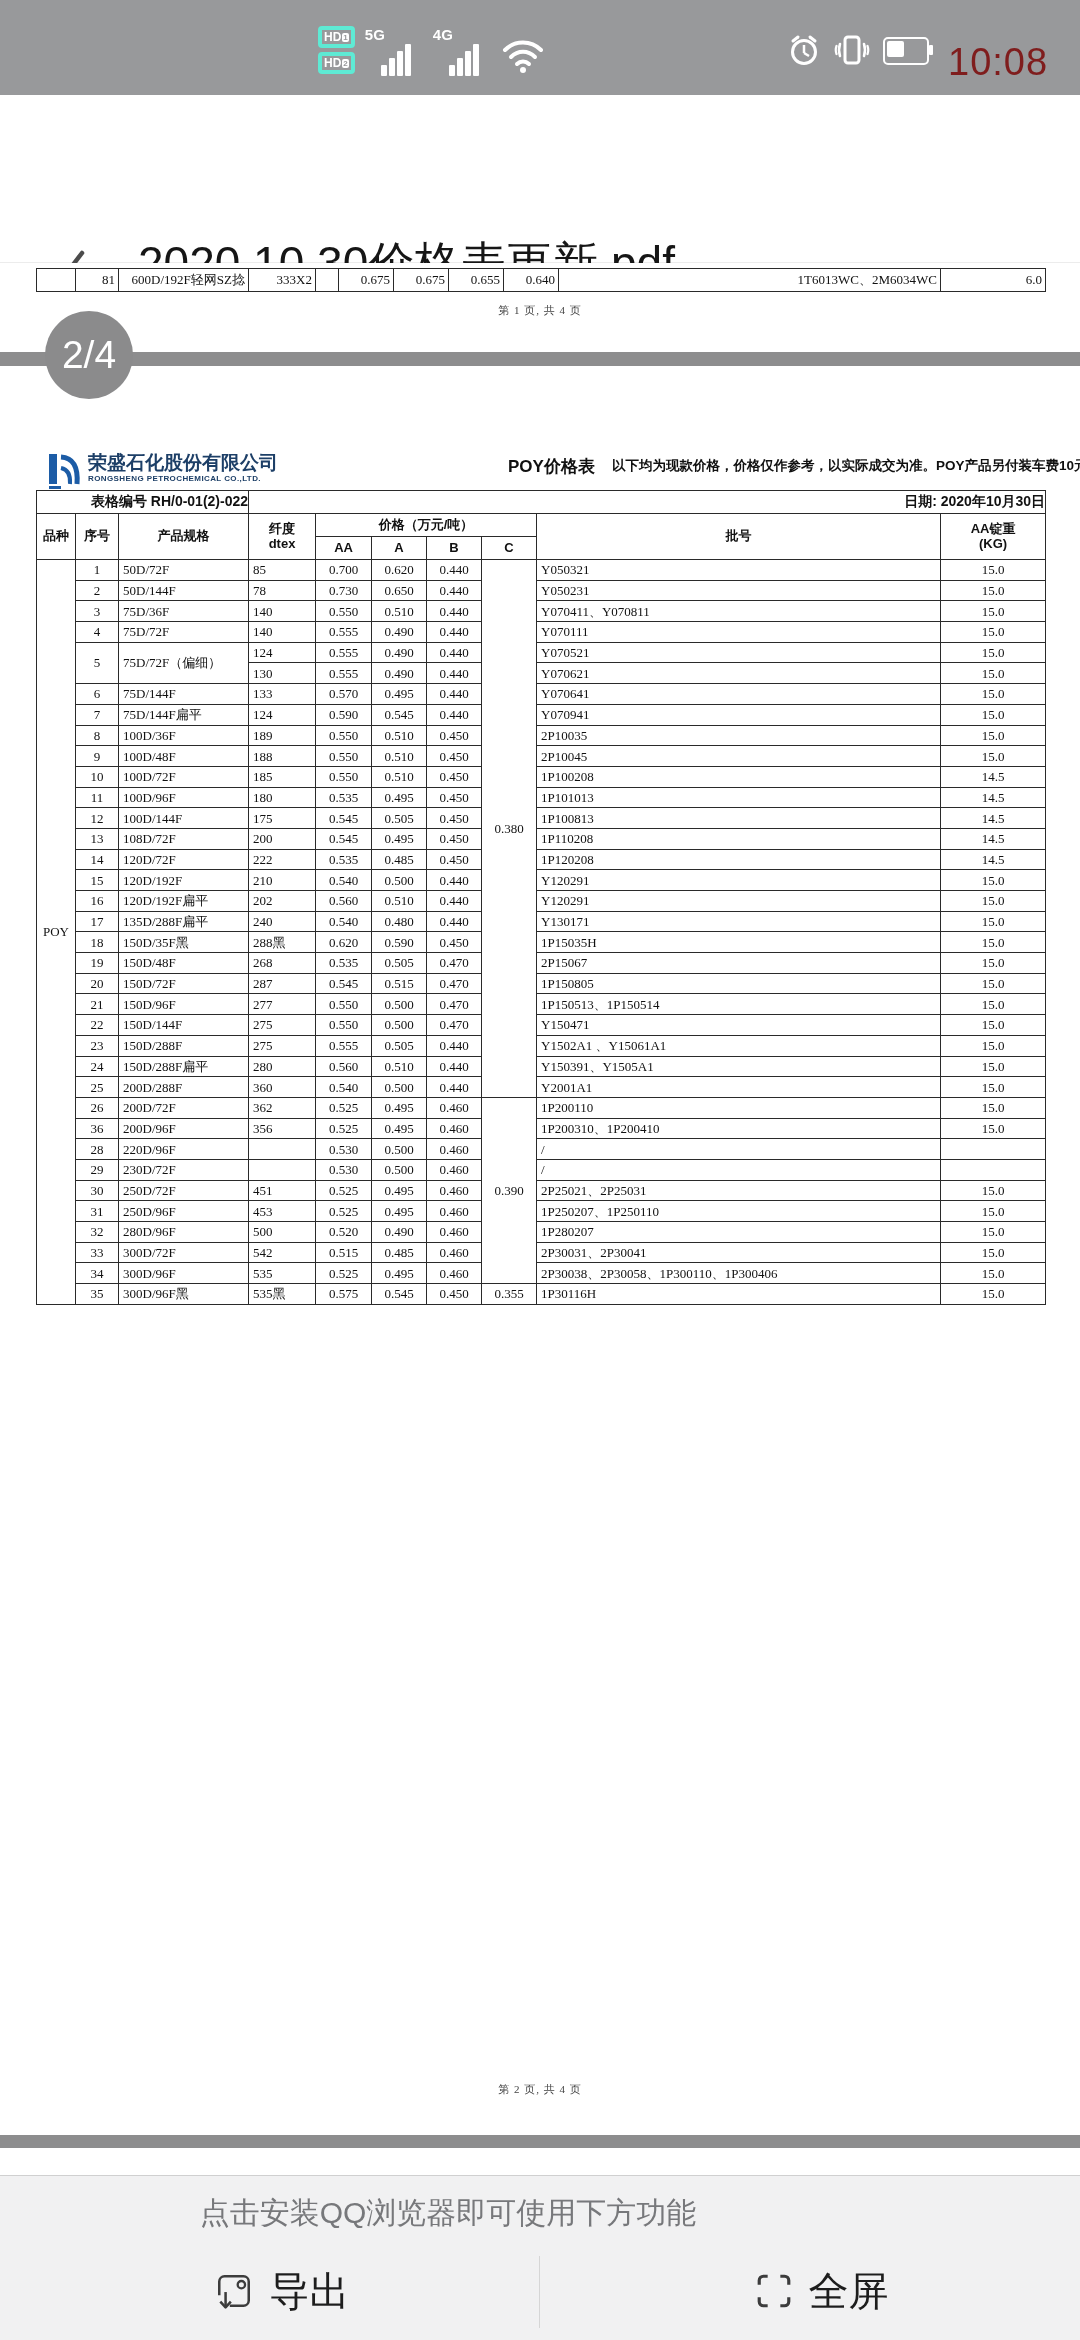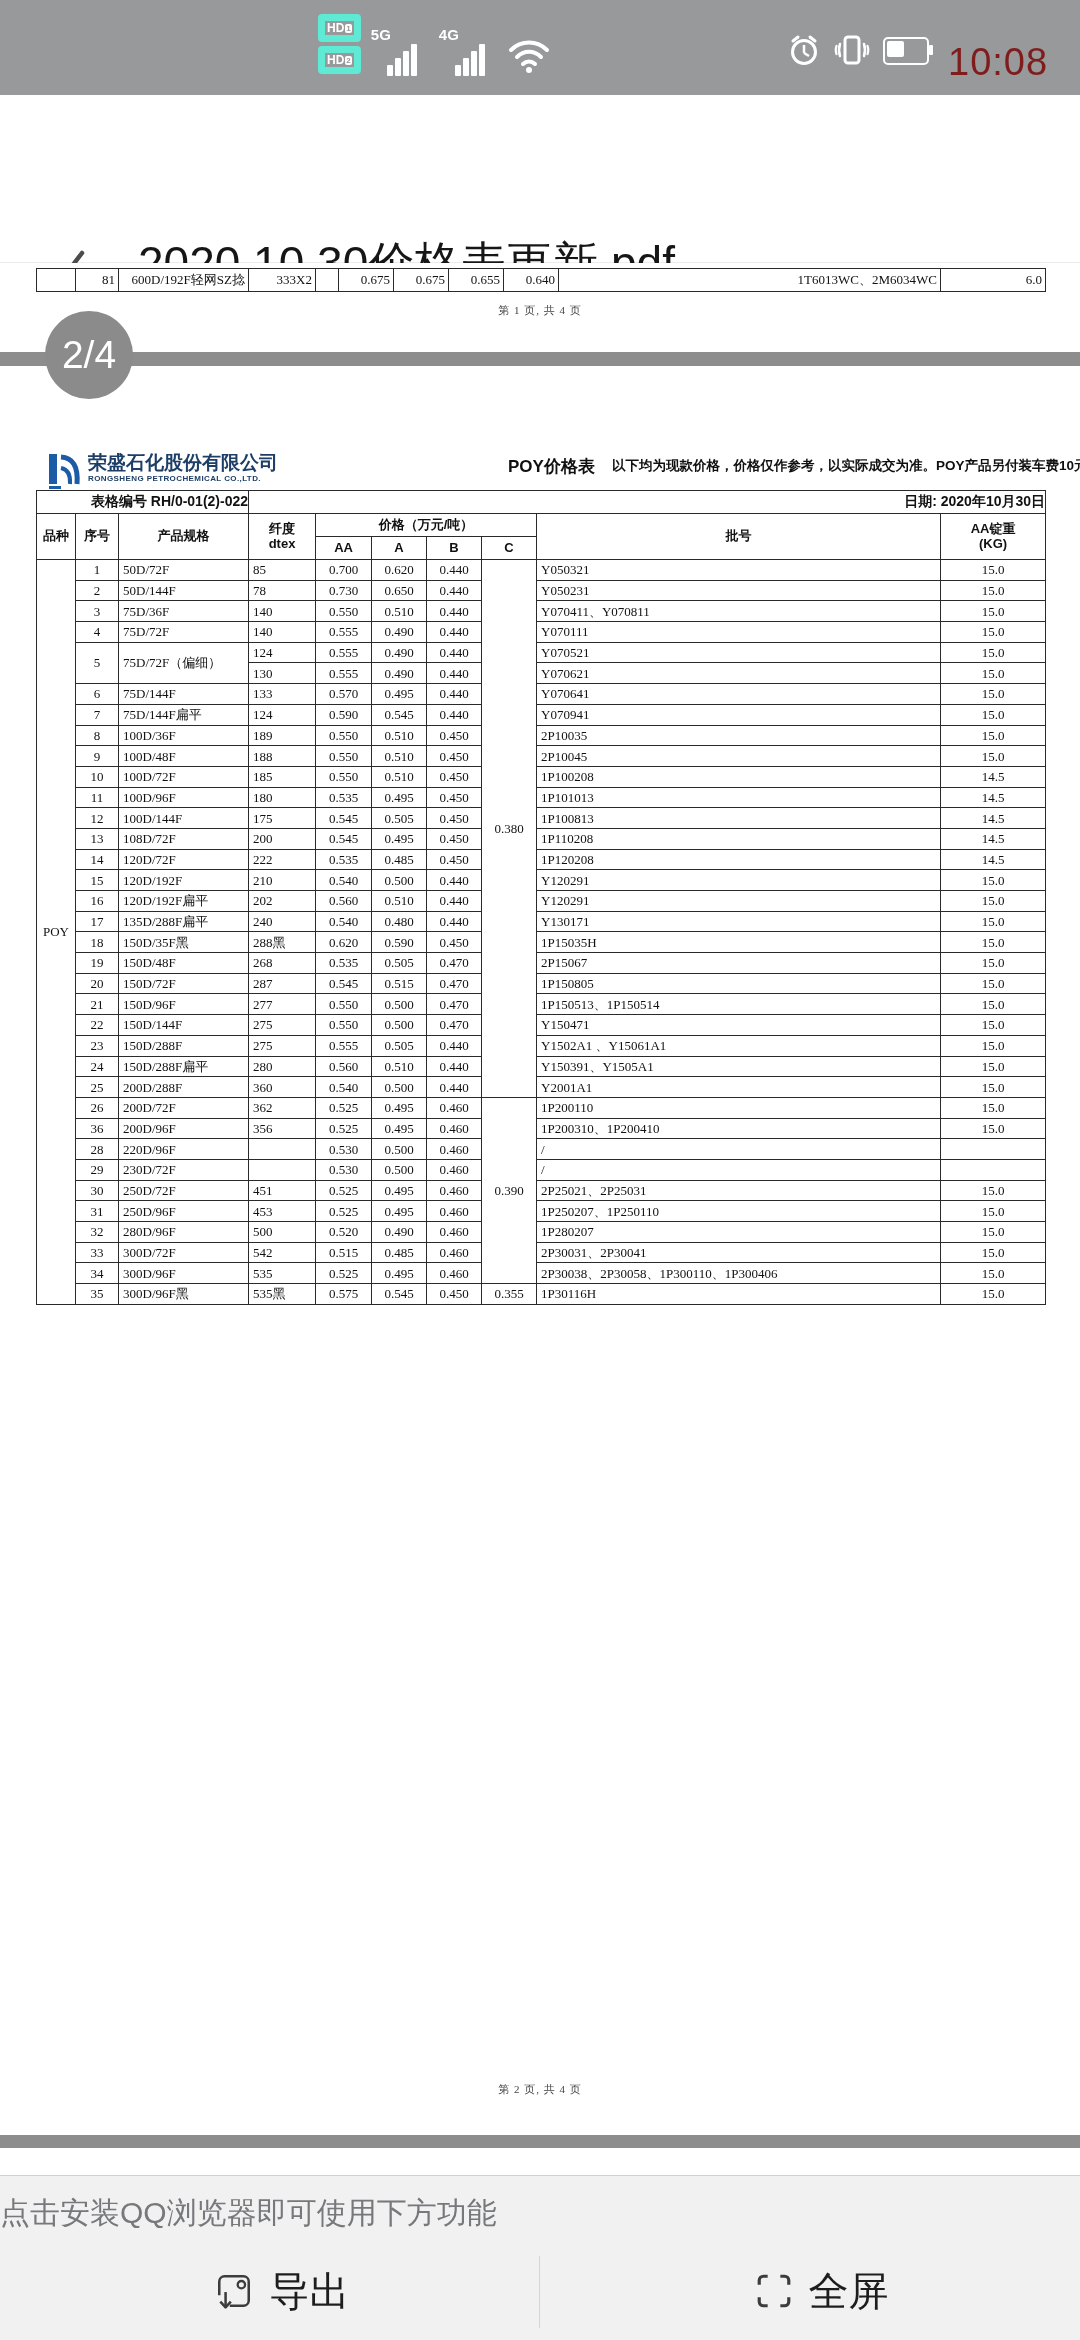--- a/index.html
+++ b/index.html
@@ -3,21 +3,21 @@
 <meta charset="utf-8">
 <style>
   html,body{margin:0;padding:0;background:#ffffff;}
   .screen{position:relative;width:1080px;height:2340px;overflow:hidden;background:#ffffff;
           font-family:"Liberation Sans",sans-serif;}
 
   
   .status-bar{position:absolute;top:0;left:0;width:1080px;height:95px;background:#98999b;}
   .sb-left{position:absolute;left:318px;top:18px;display:flex;align-items:flex-end;gap:10px;height:60px;}
   .hd-stack{display:flex;flex-direction:column;gap:4px;justify-content:center;margin-bottom:4px;}
-  .hd{border:7px solid #5eead4;border-radius:4px;color:#fff;font:700 12px/14px "Liberation Sans",sans-serif;
+  .hd{border:4px solid #5eead4;border-radius:4px;color:#fff;font:700 12px/14px "Liberation Sans",sans-serif;
       padding:0 2px;display:inline-flex;align-items:center;gap:1px;}
   .hd .sub{font-size:8px;background:#fff;color:#98999b;border-radius:2px;padding:0 1px;line-height:9px;}
   .net{position:relative;width:58px;height:52px;}
   .net .g{position:absolute;top:0;left:0;color:#fff;font:700 15px "Liberation Sans",sans-serif;}
   .bars{position:absolute;bottom:2px;left:16px;display:flex;align-items:flex-end;gap:2px;}
   .bars i{display:block;width:6px;background:#fff;border-radius:1px;}
   .b1{height:11px}.b2{height:18px}.b3{height:25px}.b4{height:32px}
   .wifi{margin-bottom:4px}
   .sb-right{position:absolute;left:787px;top:22px;display:flex;align-items:center;gap:13px;height:56px;}
   .time{color:#7f1d1d;font:400 38px "Liberation Sans",sans-serif;letter-spacing:1px;margin-top:24px;}
@@ -68,21 +68,21 @@
 
   .price-table{position:absolute;top:227px;left:36px;width:1009px;color:#111;}
   .price-table thead td.meta{height:22px;font:700 14px "Liberation Sans",sans-serif;text-align:right;padding:0 0 0 8px;}
   .price-table th{height:22px;font:700 13px "Liberation Sans",sans-serif;line-height:1.12;text-align:center;padding:0;}
   .price-table tbody td{height:17.7px;font:13px "Liberation Serif",serif;line-height:1;}
   .price-table tbody td.cat{font:13px "Liberation Serif",serif;}
 
   
   .bottom-panel{position:absolute;top:2175px;left:0;width:1080px;height:165px;background:#f1f1f2;
                 border-top:1px solid #d0d0d0;}
-  .install-banner{display:block;width:896px;padding-top:17px;
+  .install-banner{display:block;width:896px;text-align:center;padding-top:17px;
                   font-size:30px;color:#77787b;cursor:pointer;}
   .toolbar{position:absolute;top:65px;left:0;width:1080px;height:100px;display:flex;}
   .tool-btn{width:540px;height:100px;display:flex;align-items:center;justify-content:center;gap:16px;
             font-size:40px;color:#1d1d1d;cursor:pointer;padding-left:23px;}
   .tool-divider{position:absolute;left:539px;top:80px;width:1px;height:72px;background:#d6d6d6;}
 </style>
 </head>
 <body>
 
 <div class="screen">

